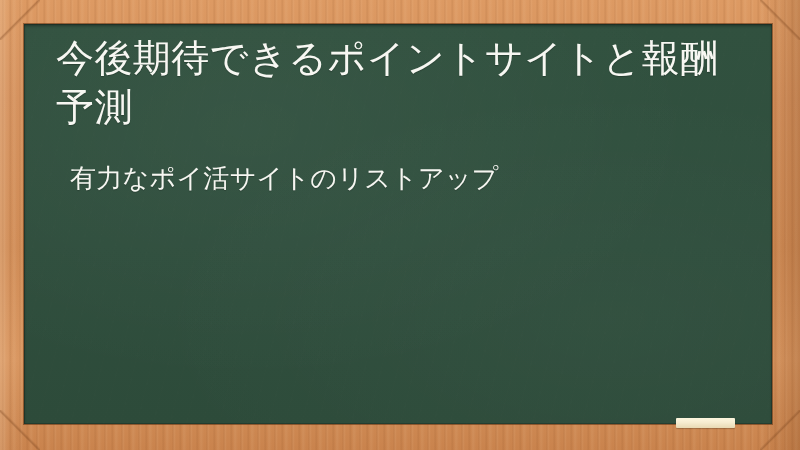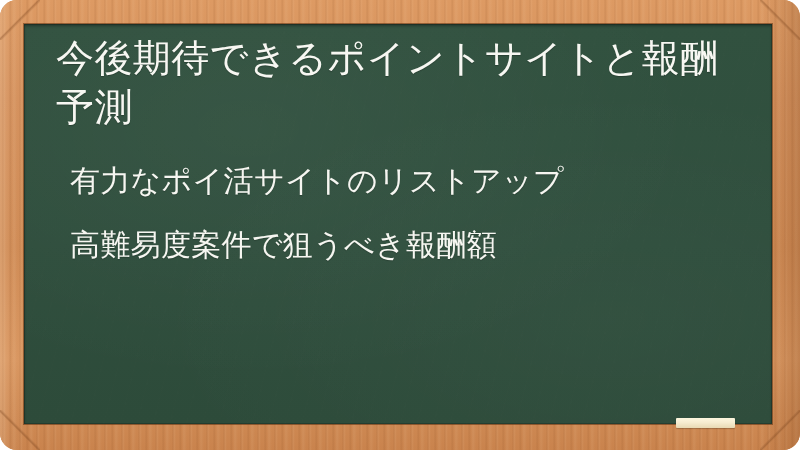--- a/index.html
+++ b/index.html
@@ -11,21 +11,20 @@
   body {
     font-family: "DejaVu Sans", "Liberation Sans", sans-serif;
   }
 
   #slide {
     position: relative;
     width: 800px;
     height: 450px;
     overflow: hidden;
     background: #cf8d57;
-    border-radius: 17px;
   }
 
   
   .frame {
     position: absolute;
     inset: 0;
     background:
       repeating-linear-gradient(
         90deg,
         rgba(120, 66, 28, 0.00) 0px,
@@ -122,21 +121,21 @@
     max-width: 700px;
   }
 
   .bullets {
     list-style: none;
     margin: 30px 0 0 0;
     padding: 0 0 0 34px;
   }
   .bullets li {
     color: #f6f6f1;
-    font-size: 30px;
+    font-size: 26px;
     font-weight: 400;
     line-height: 1.22;
     letter-spacing: 0.3px;
     margin: 0 0 28px 0;
     text-shadow: 0 1px 1px rgba(0,0,0,0.20);
   }
   .bullets li:last-child { margin-bottom: 0; }
 
   
   .chalk {
@@ -164,21 +163,20 @@
 
   <div class="board">
     <div class="board-dust"></div>
 
     <div class="content">
 
       <h1 class="title">今後期待できるポイントサイトと報酬予測</h1>
 
       <ul class="bullets">
         <li>有力なポイ活サイトのリストアップ</li>
-        <li>高難易度案件で狙うべき報酬額</li>
       </ul>
 
     </div>
   </div>
 
   <div class="chalk"></div>
 
 </div>
 
 </body></html>

